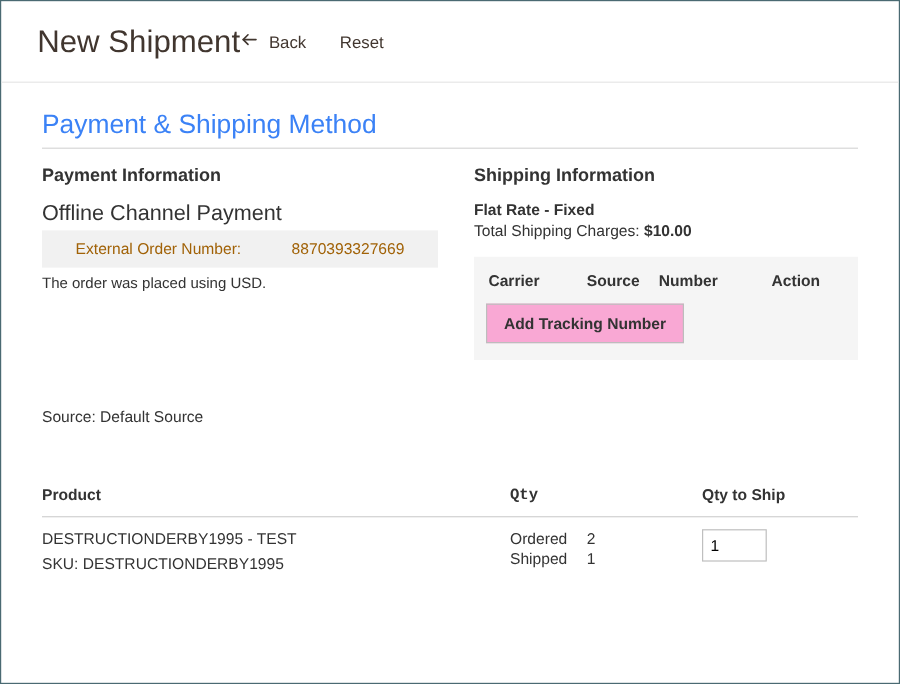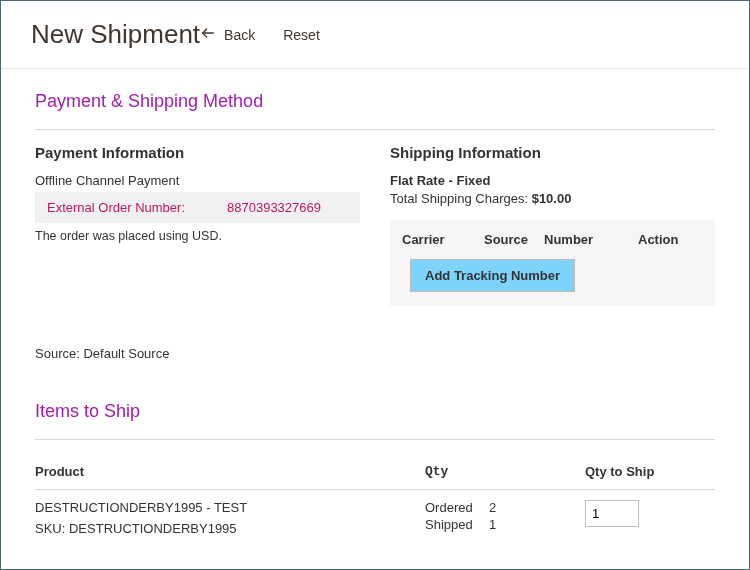--- a/index.html
+++ b/index.html
@@ -40,45 +40,45 @@
     font-size: 14px;
   }
   .back-group svg { width: 16px; height: 16px; }
   .reset-link {
     color: #41362f;
     font-size: 14px;
     cursor: pointer;
   }
   .content { padding: 22px 34px 0 34px; }
   .section-title {
-    font-size: 18px;
+    font-size: 22px;
     font-weight: 400;
-    color: #a21caf;
-    padding-bottom: 17px;
+    color: #3b82f6;
+    padding-bottom: 6px;
     border-bottom: 1px solid #d6d6d6;
     margin-bottom: 14px;
   }
   .two-col {
     display: flex;
     gap: 30px;
   }
   .col { flex: 1; }
   .sub-title {
     font-size: 15px;
     font-weight: 700;
     color: #333;
     margin-bottom: 12px;
   }
-  .plain-line { font-size: 13px; color: #333; margin-bottom: 4px; }
+  .plain-line { font-size: 18px; color: #333; margin-bottom: 4px; }
   .kv-row {
     display: flex;
     background: #f1f1f1;
-    padding: 8px 12px;
-    font-size: 13px;
-    color: #be185d;
+    padding: 8px 28px;
+    font-size: 13px;
+    color: #a16207;
     margin-bottom: 6px;
   }
   .kv-row .k { flex: 0 0 180px; }
   .kv-row .v { flex: 1; }
   .note { font-size: 12.5px; color: #333; }
   .ship-method { font-weight: 700; font-size: 13px; margin-bottom: 3px; }
   .charges { font-size: 13px; margin-bottom: 14px; }
   .charges .amt { font-weight: 700; }
   .track-panel {
     background: #f5f5f5;
@@ -89,28 +89,27 @@
     font-size: 13px;
     font-weight: 700;
     color: #333;
     padding: 12px 2px 12px 2px;
   }
   .track-header div:nth-child(1){ flex:0 0 82px;}
   .track-header div:nth-child(2){ flex:0 0 60px;}
   .track-header div:nth-child(3){ flex:0 0 94px;}
   .track-header div:nth-child(4){ flex:1;}
   .add-track-btn {
-    background: #7dd3fc;
+    background: #f9a8d4;
     border: 1px solid #bdbdbd;
     color: #333;
     font-size: 13px;
     font-weight: 600;
     padding: 8px 14px;
     cursor: pointer;
-    margin-left: 10px;
   }
   .section-gap { height: 40px; }
   .src-line { font-size: 13px; color: #333; }
   .items-table { width: 100%; border-collapse: collapse; }
   .items-table th {
     text-align: left;
     font-size: 13px;
     font-weight: 700;
     padding: 10px 0 10px 0;
     border-bottom: 1px solid #d6d6d6;
@@ -187,21 +186,20 @@
     </div>
 
     <div class="section-gap"></div>
 
     <div class="src-line">
       <span>Source: </span><span>Default Source</span>
     </div>
 
     <div class="section-gap"></div>
 
-    <div class="section-title">Items to Ship</div>
 
     <table class="items-table">
       <thead>
         <tr>
           <th class="col-product">Product</th>
           <th class="col-qty">Qty</th>
           <th class="col-ship">Qty to Ship</th>
         </tr>
       </thead>
       <tbody>

